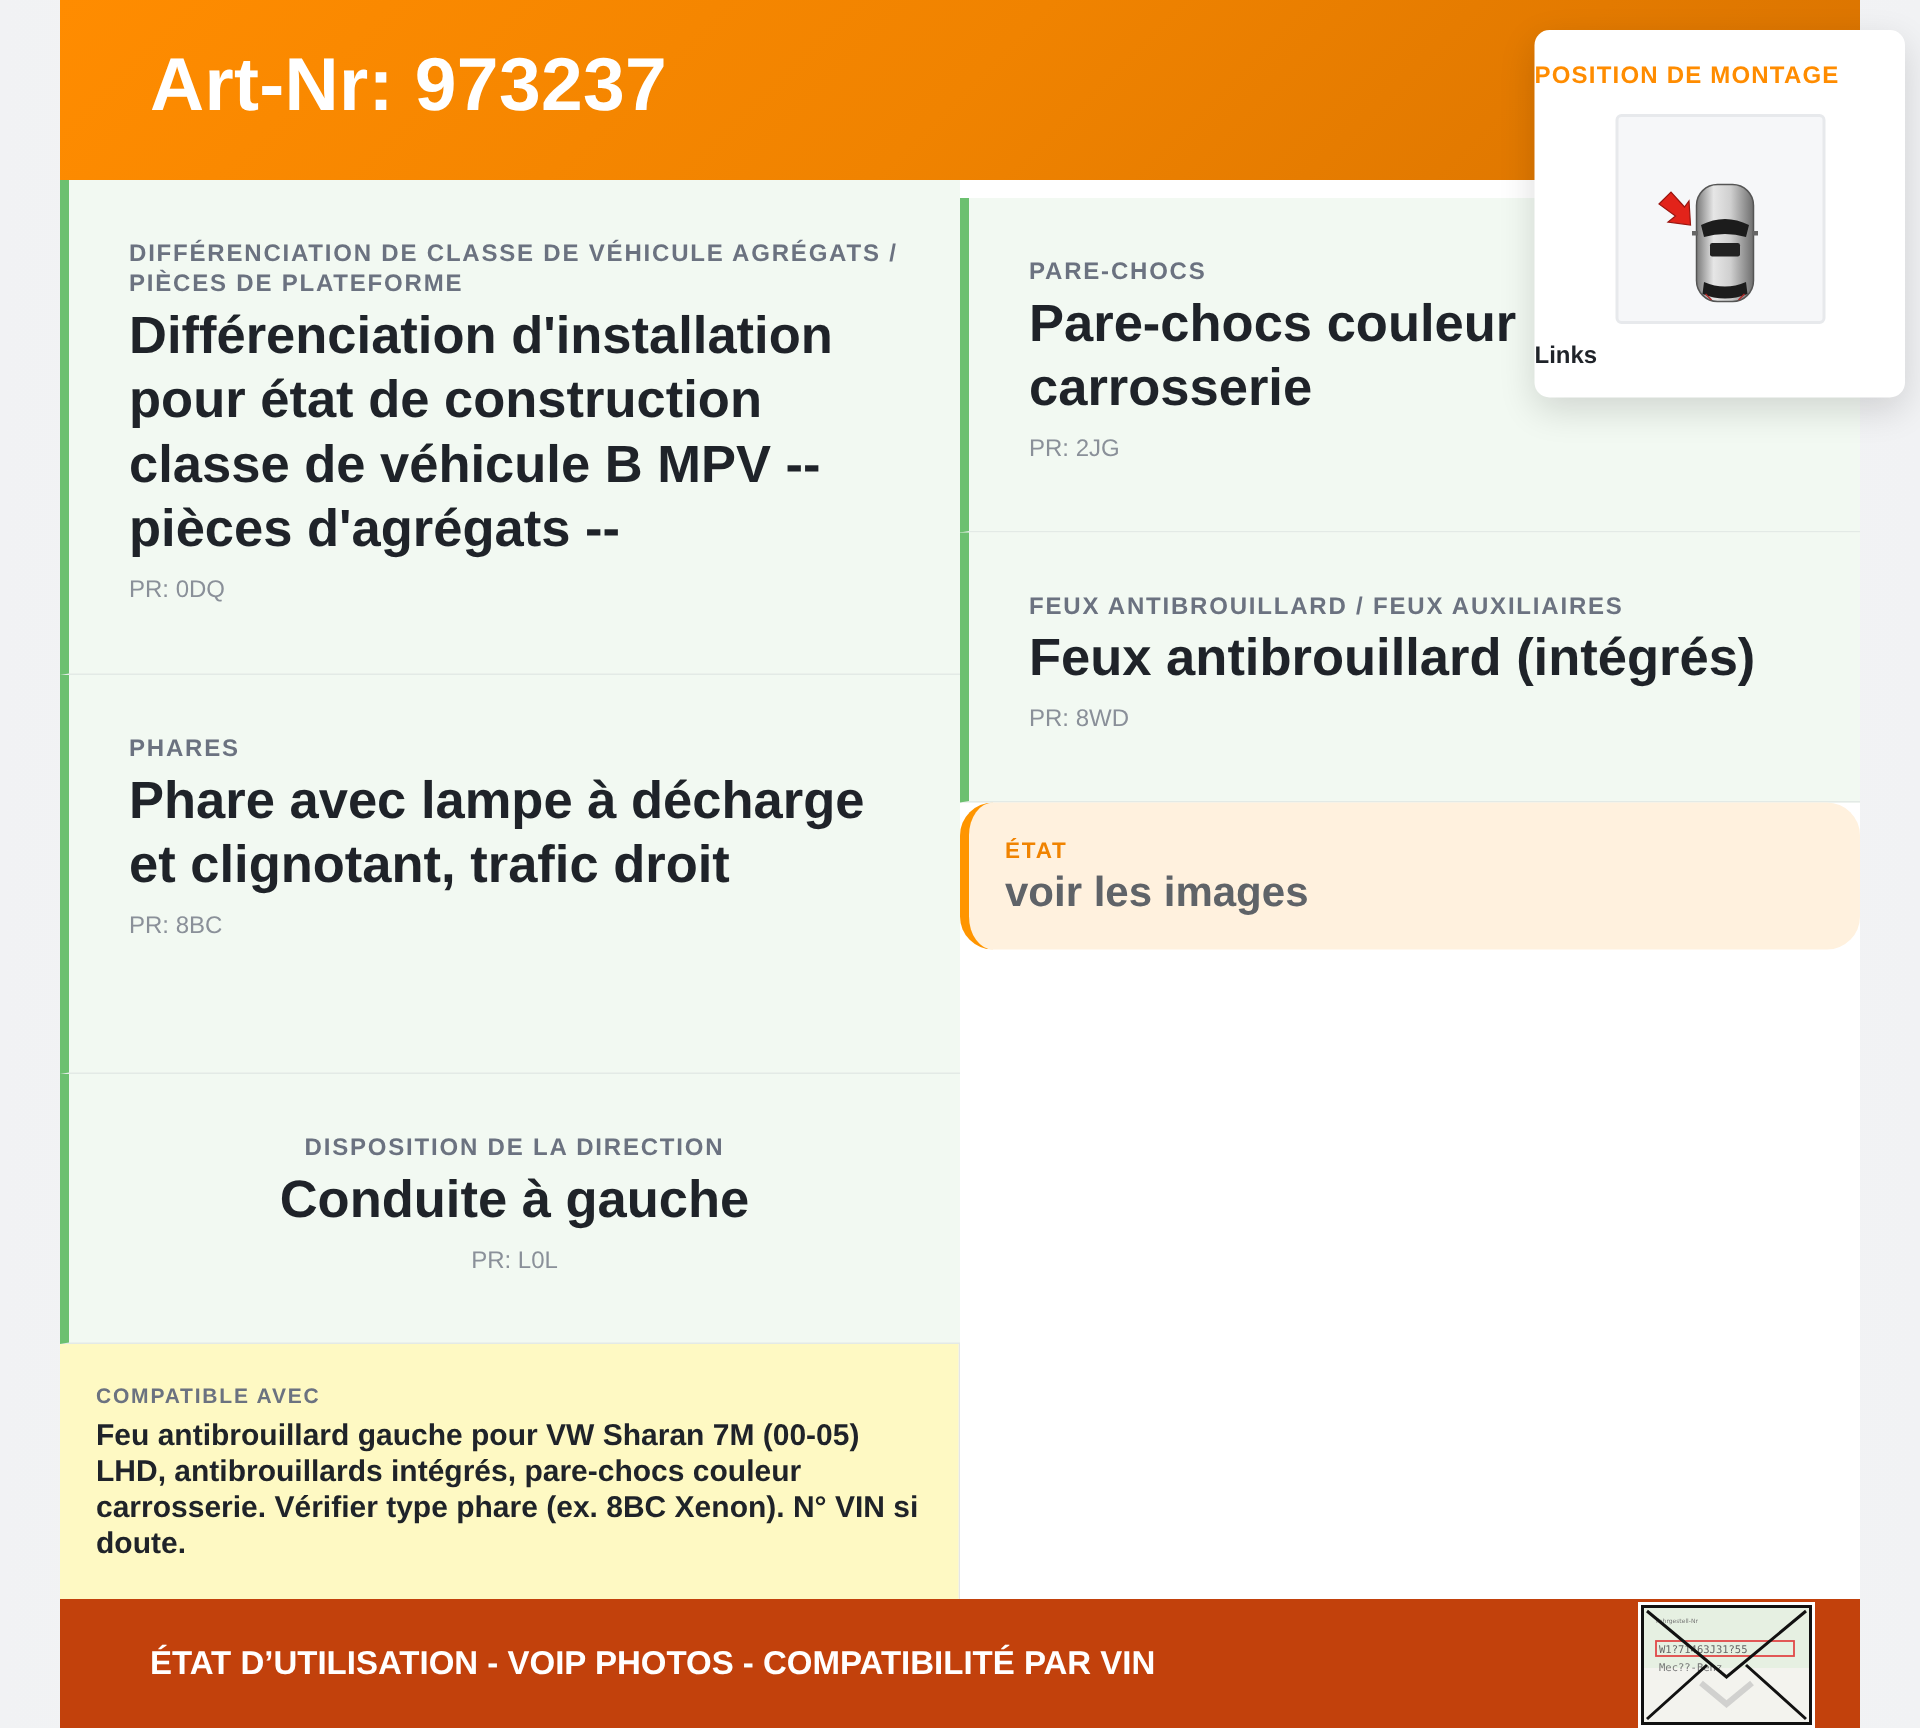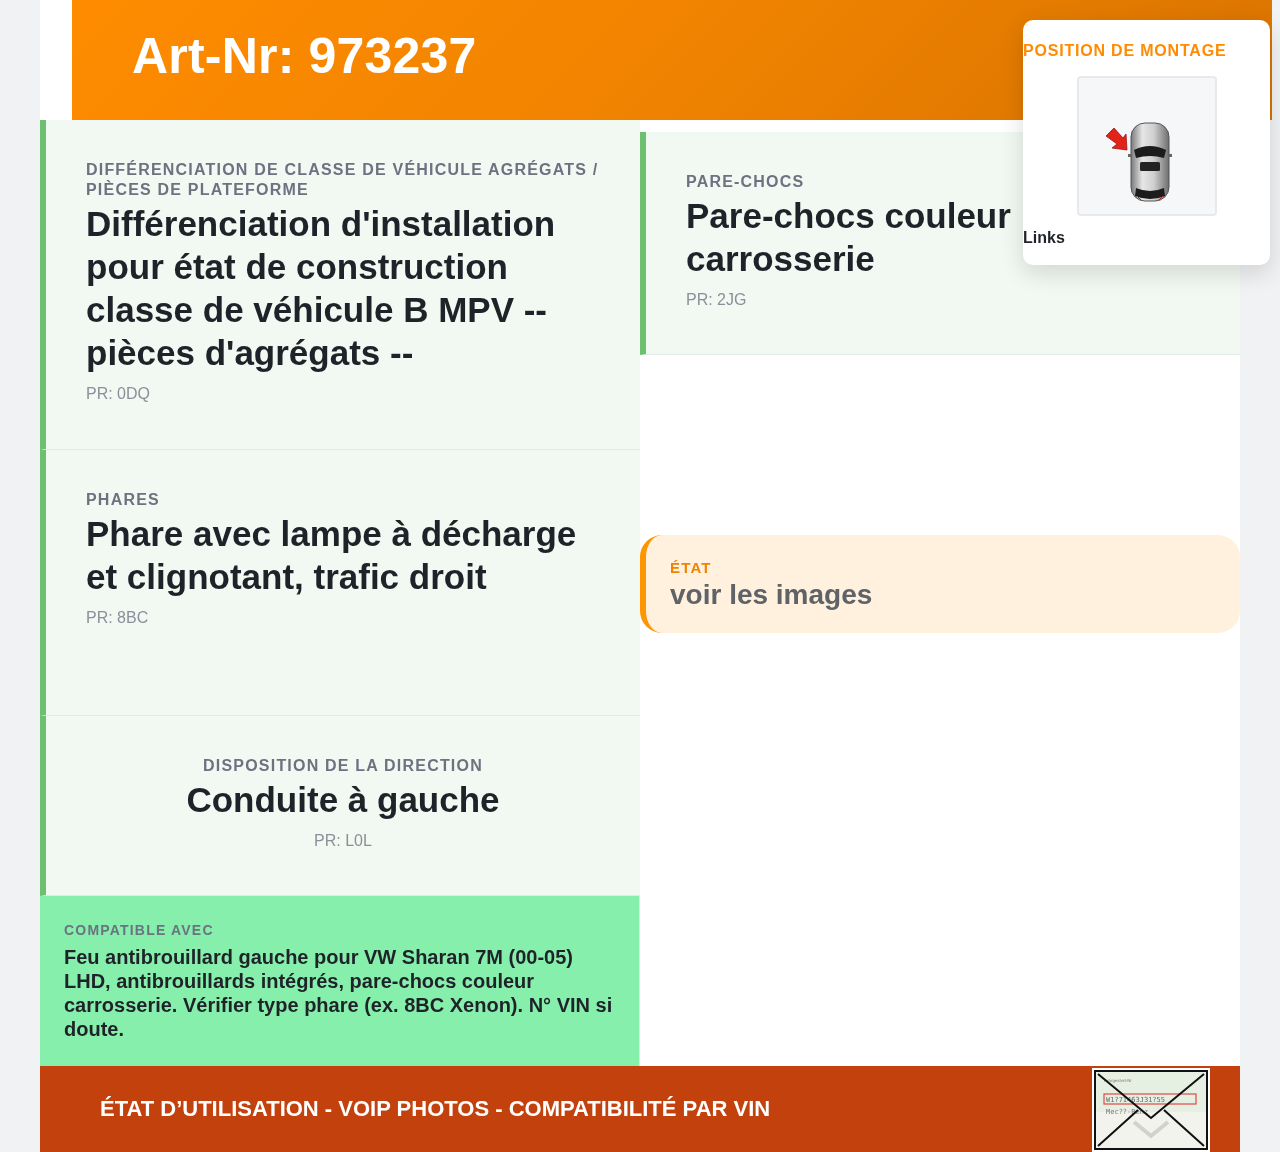--- a/index.html
+++ b/index.html
@@ -10,21 +10,20 @@
     color: #1f2329;
     position: relative;
   }
   .page {
     position: absolute; left: 40px; top: 0; width: 1200px; height: 1152px;
     background: #ffffff;
   }
   .header {
     position: absolute; left: 0; top: 0; width: 1200px; height: 120px;
     background: linear-gradient(135deg, #ff8c00 0%, #f08300 50%, #d97300 100%);
-    margin-left: 32px;
   }
   .header-title {
     position: absolute; left: 60px; top: 28px;
     font-size: 50px; font-weight: 700; color: #ffffff; letter-spacing: 0.2px;
     line-height: 56px;
   }
   .grid {
     position: absolute; left: 0; top: 120px; width: 1200px; height: 946px;
   }
   .col-left {
@@ -60,21 +59,21 @@
   }
   .etat-label {
     font-size: 15px; font-weight: 700; color: #f08300; letter-spacing: 1.2px;
     line-height: 18px;
   }
   .etat-value {
     font-size: 28px; font-weight: 700; color: #5f6368; margin-top: 6px; line-height: 24px;
   }
   .compat {
     position: absolute; left: 0; top: 776px; width: 599px; height: 170px;
-    background: #86efac; padding: 25px 24px;
+    background: #fef9c3; padding: 25px 24px;
   }
   .compat-label {
     font-size: 14px; font-weight: 700; color: #6b7280; letter-spacing: 1.2px; line-height: 18px;
   }
   .compat-text {
     font-size: 20px; font-weight: 700; color: #1f2329; line-height: 24px; margin-top: 6px;
     width: 550px;
   }
   .footer {
     position: absolute; left: 0; top: 1066px; width: 1200px; height: 86px;
@@ -137,20 +136,25 @@
         <div class="compat-label">COMPATIBLE AVEC</div>
         <div class="compat-text">Feu antibrouillard gauche pour VW Sharan 7M (00-05) LHD, antibrouillards intégrés, pare-chocs couleur carrosserie. Vérifier type phare (ex. 8BC Xenon). N° VIN si doute.</div>
       </div>
     </div>
 
     <div class="col-right">
       <div class="spec" style="top:0; height:223px;">
         <div class="spec-cat">PARE-CHOCS</div>
         <div class="spec-title" style="width:480px;">Pare-chocs couleur carrosserie</div>
         <div class="spec-pr">PR: 2JG</div>
+      </div>
+      <div class="spec" style="top:223px; height:180px;">
+        <div class="spec-cat">FEUX ANTIBROUILLARD / FEUX AUXILIAIRES</div>
+        <div class="spec-title">Feux antibrouillard (intégrés)</div>
+        <div class="spec-pr">PR: 8WD</div>
       </div>
       <div class="etat">
         <div class="etat-label">ÉTAT</div>
         <div class="etat-value">voir les images</div>
       </div>
     </div>
   </div>
 
   <div class="footer">
     <div class="footer-text">ÉTAT D’UTILISATION - VOIP PHOTOS - COMPATIBILITÉ PAR VIN</div>

